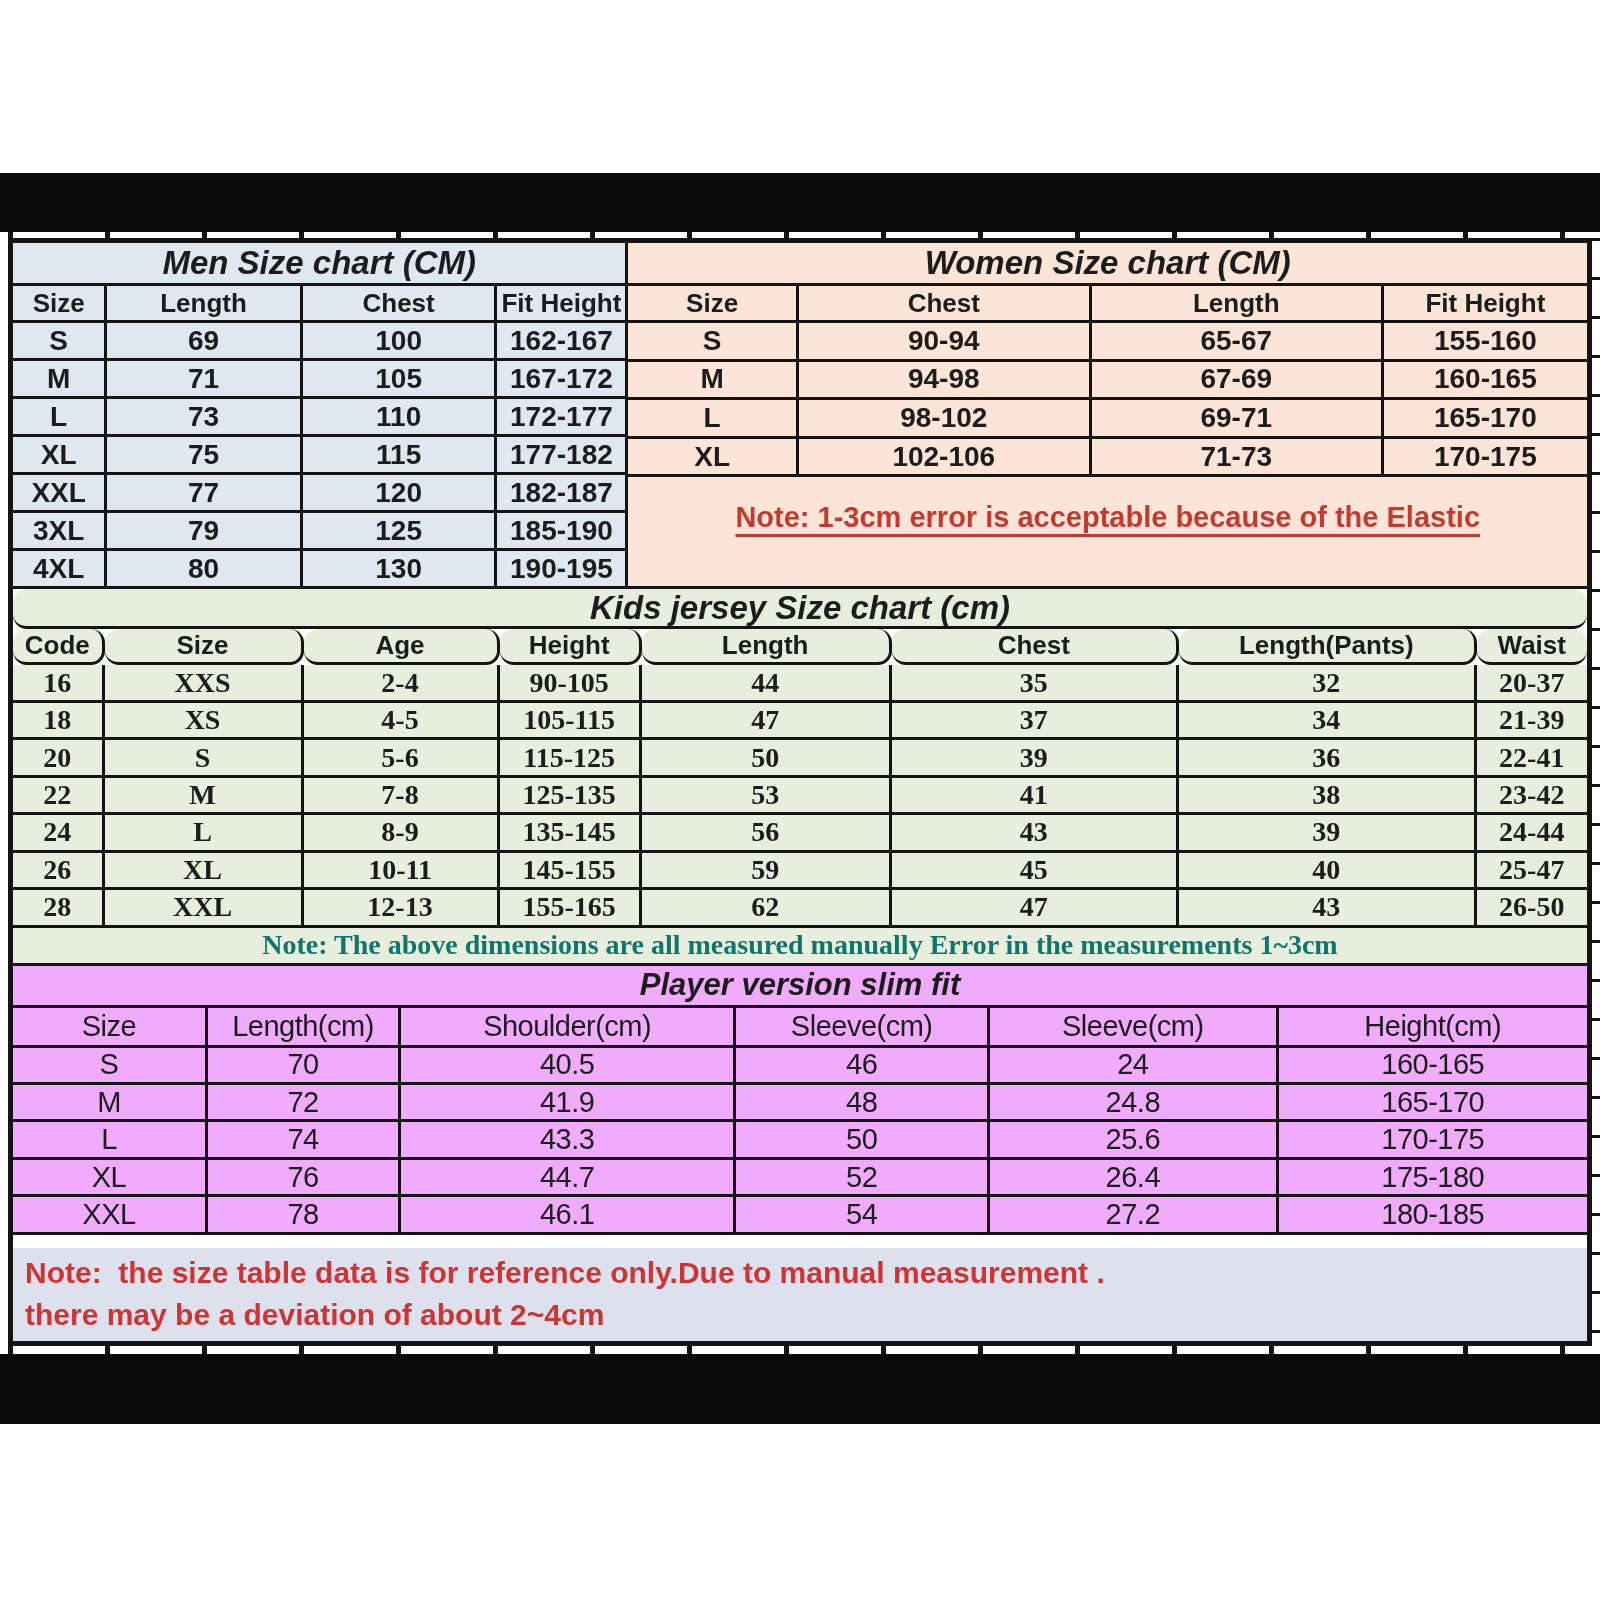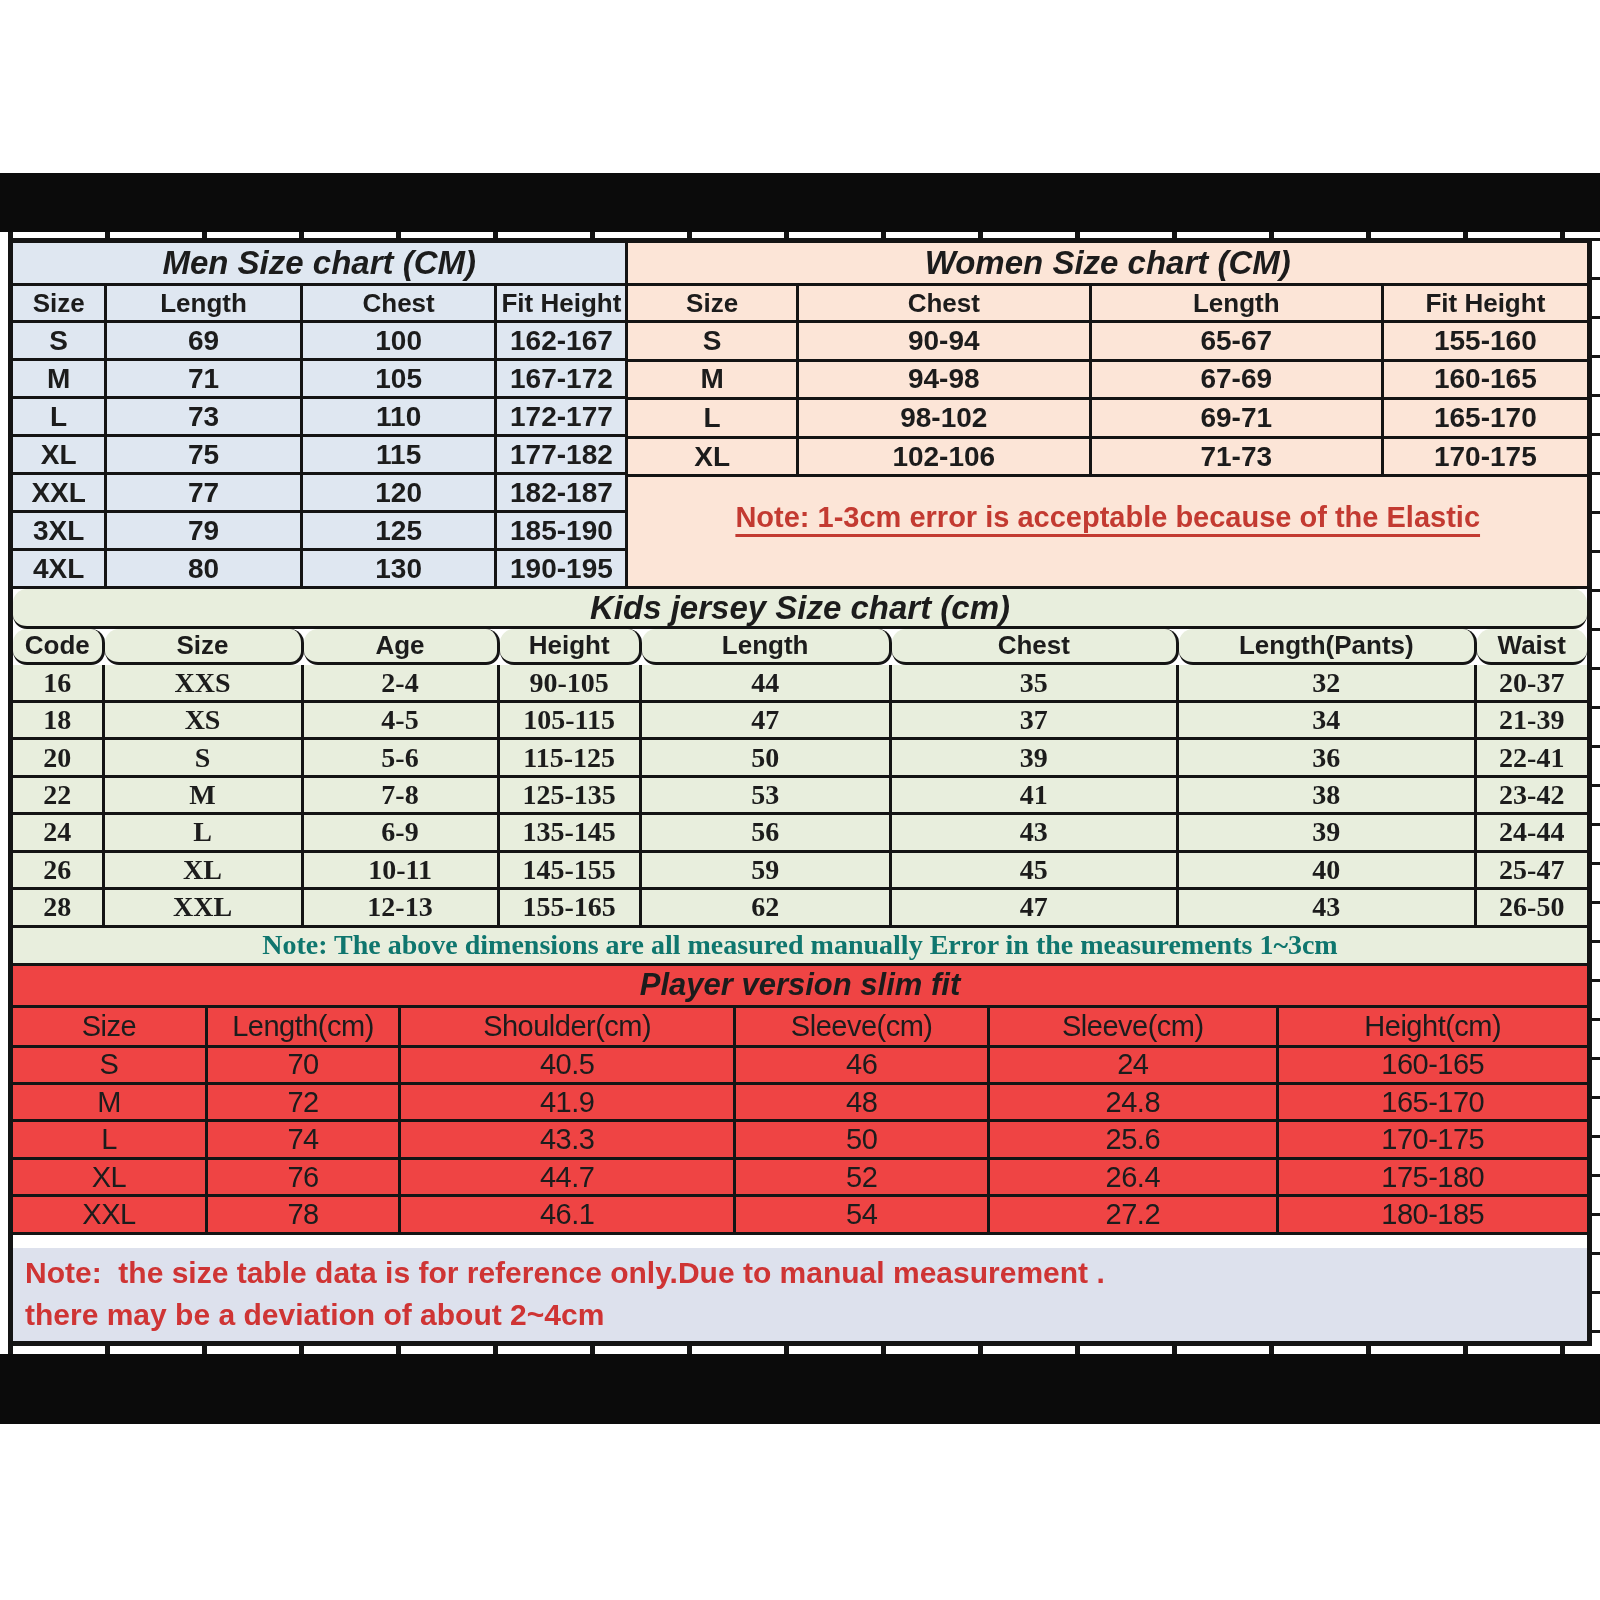--- a/index.html
+++ b/index.html
@@ -28,21 +28,21 @@
         grid-template-columns:196fr 194fr 337fr 255fr 290fr 310fr;
         grid-template-rows:42px 40px repeat(5,1fr);}
   .gfooter{flex:1;background:#dde1ed;padding:4px 12px;box-sizing:border-box;margin-top:13px;}
   .c{display:flex;align-items:center;justify-content:center;min-width:0;
      border-right:3px solid #141414;border-bottom:3px solid #141414;
      font-weight:700;font-size:28px;white-space:nowrap;}
   .gmen .c{background:#dfe7f1;}
   .gwomen .c{background:#fce5d7;}
   .gkids .c{background:#e8eedd;font-family:"Liberation Serif","DejaVu Serif",serif;}
   .gkids .c.hdr,.gkids .c.title{font-family:"Liberation Sans",sans-serif;border-radius:14px;}
-  .gplayer .c{background:#ef4444;font-weight:400;font-size:29px;letter-spacing:-0.5px;}
+  .gplayer .c{background:#f0abfc;font-weight:400;font-size:29px;letter-spacing:-0.5px;}
   .title{grid-column:1/-1;font-size:33px;font-style:italic;}
   .gplayer .title{font-weight:700;font-size:31px;letter-spacing:0;}
   .hdr{font-size:26px;}
   .gplayer .hdr{font-size:29px;}
   .xr{border-right:none;}
   .women-note{grid-column:1/-1;color:#c33a31;font-size:29px;text-decoration:underline;
               text-decoration-thickness:3px;text-underline-offset:7px;padding-bottom:29px;}
   .kids-note{grid-column:1/-1;color:#0f766e;font-size:28px;
              font-family:"Liberation Serif","DejaVu Serif",serif;}
   .fl{color:#cf3434;font-weight:700;font-size:30px;line-height:1.42;white-space:pre-wrap;}
@@ -163,21 +163,21 @@
       <div class="c">M</div>
       <div class="c">7-8</div>
       <div class="c">125-135</div>
       <div class="c">53</div>
       <div class="c">41</div>
       <div class="c">38</div>
       <div class="c xr">23-42</div>
 
       <div class="c">24</div>
       <div class="c">L</div>
-      <div class="c">6-9</div>
+      <div class="c">8-9</div>
       <div class="c">135-145</div>
       <div class="c">56</div>
       <div class="c">43</div>
       <div class="c">39</div>
       <div class="c xr">24-44</div>
 
       <div class="c">26</div>
       <div class="c">XL</div>
       <div class="c">10-11</div>
       <div class="c">145-155</div>

